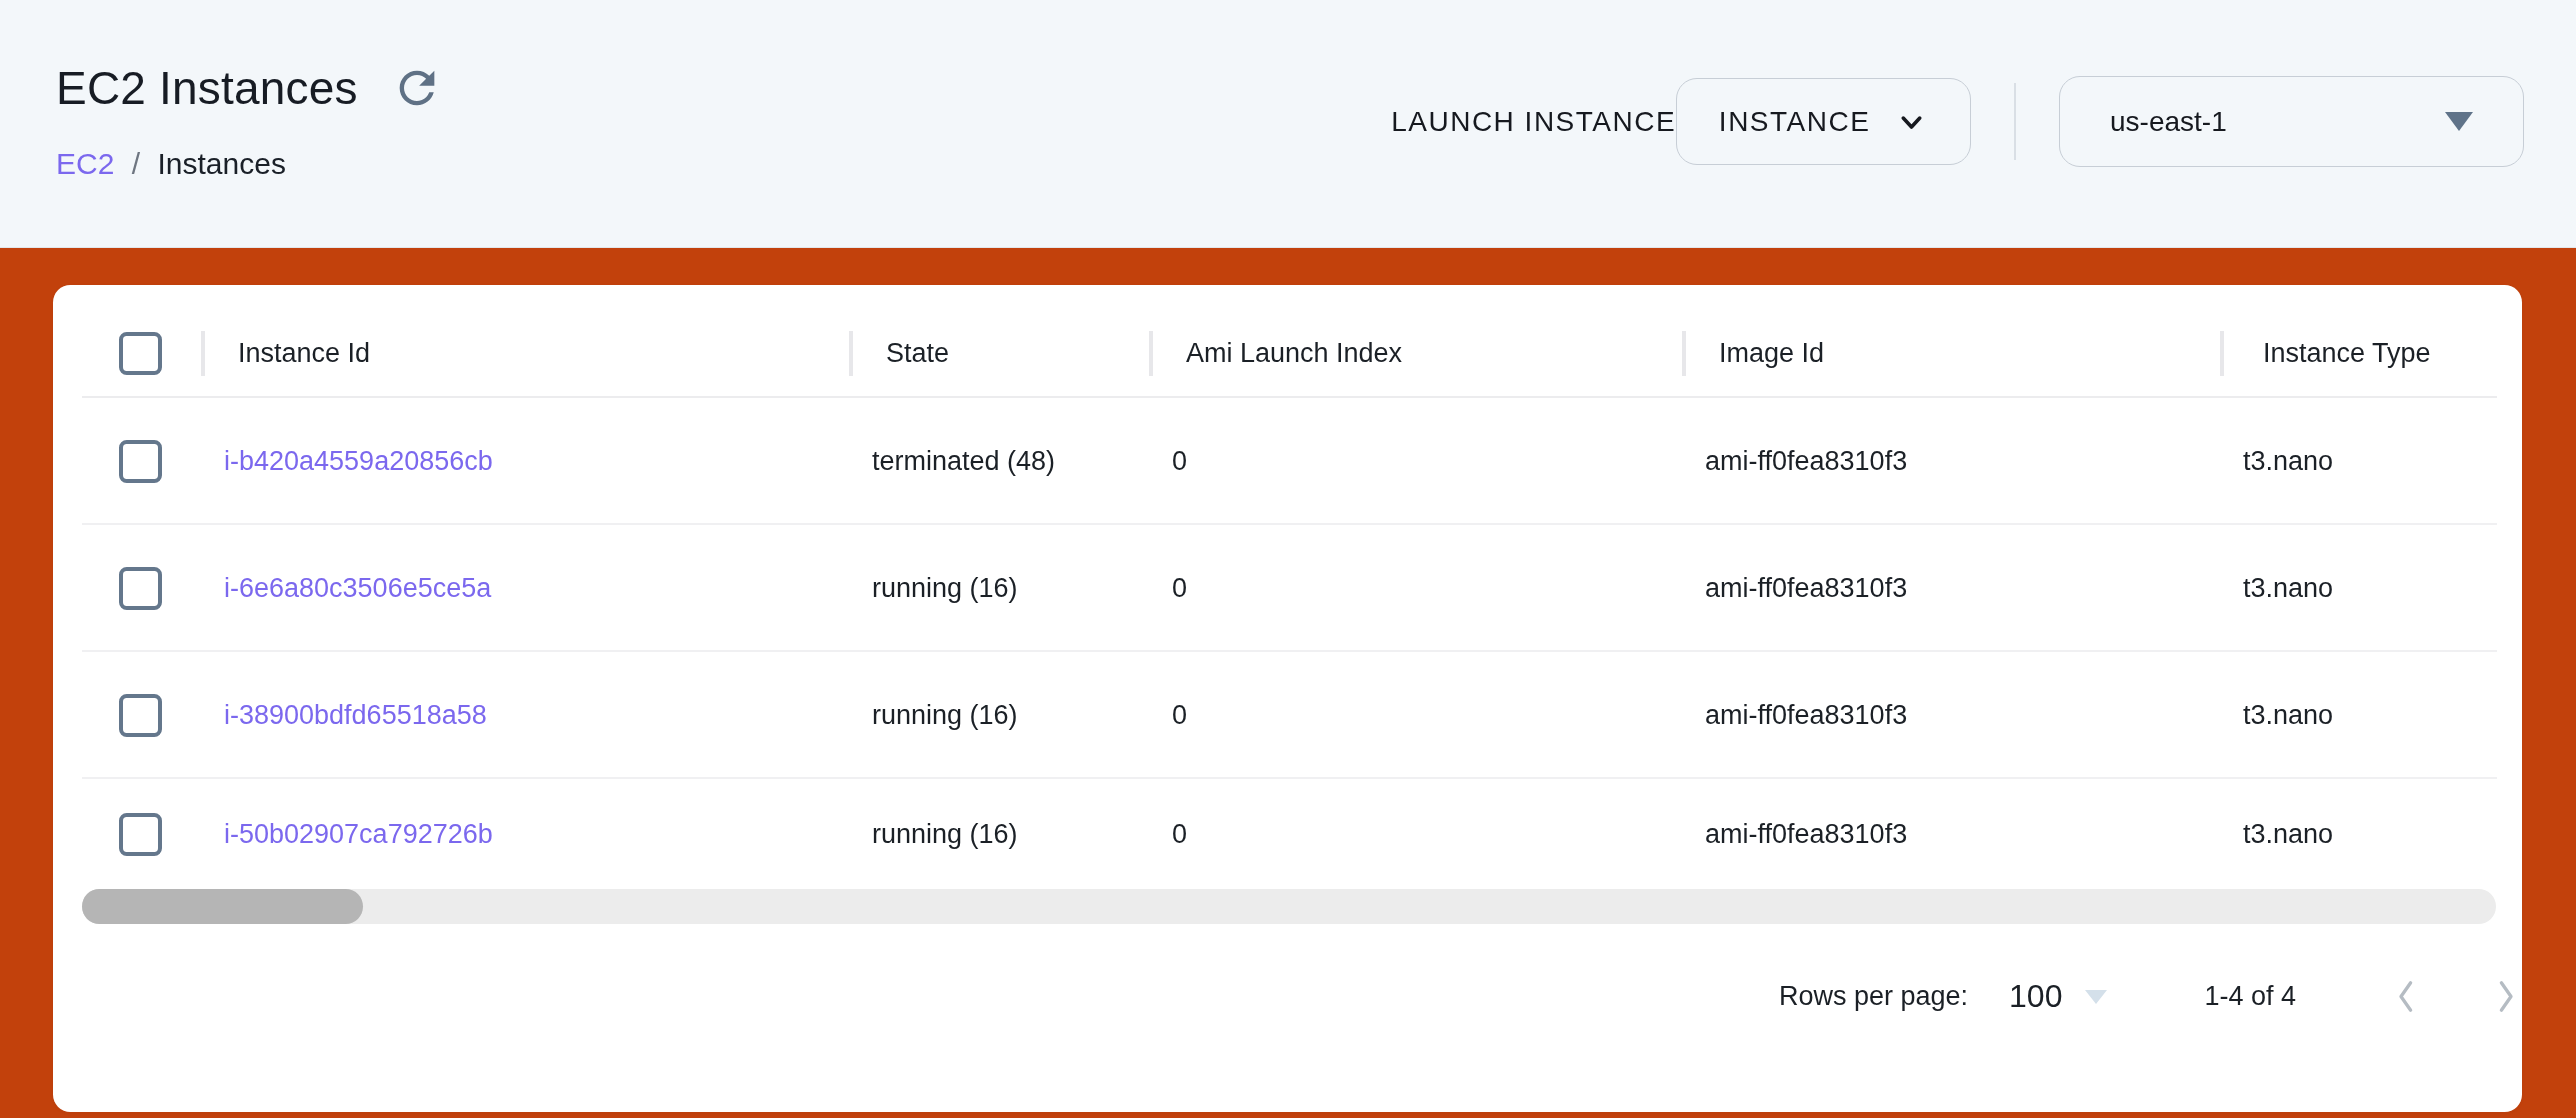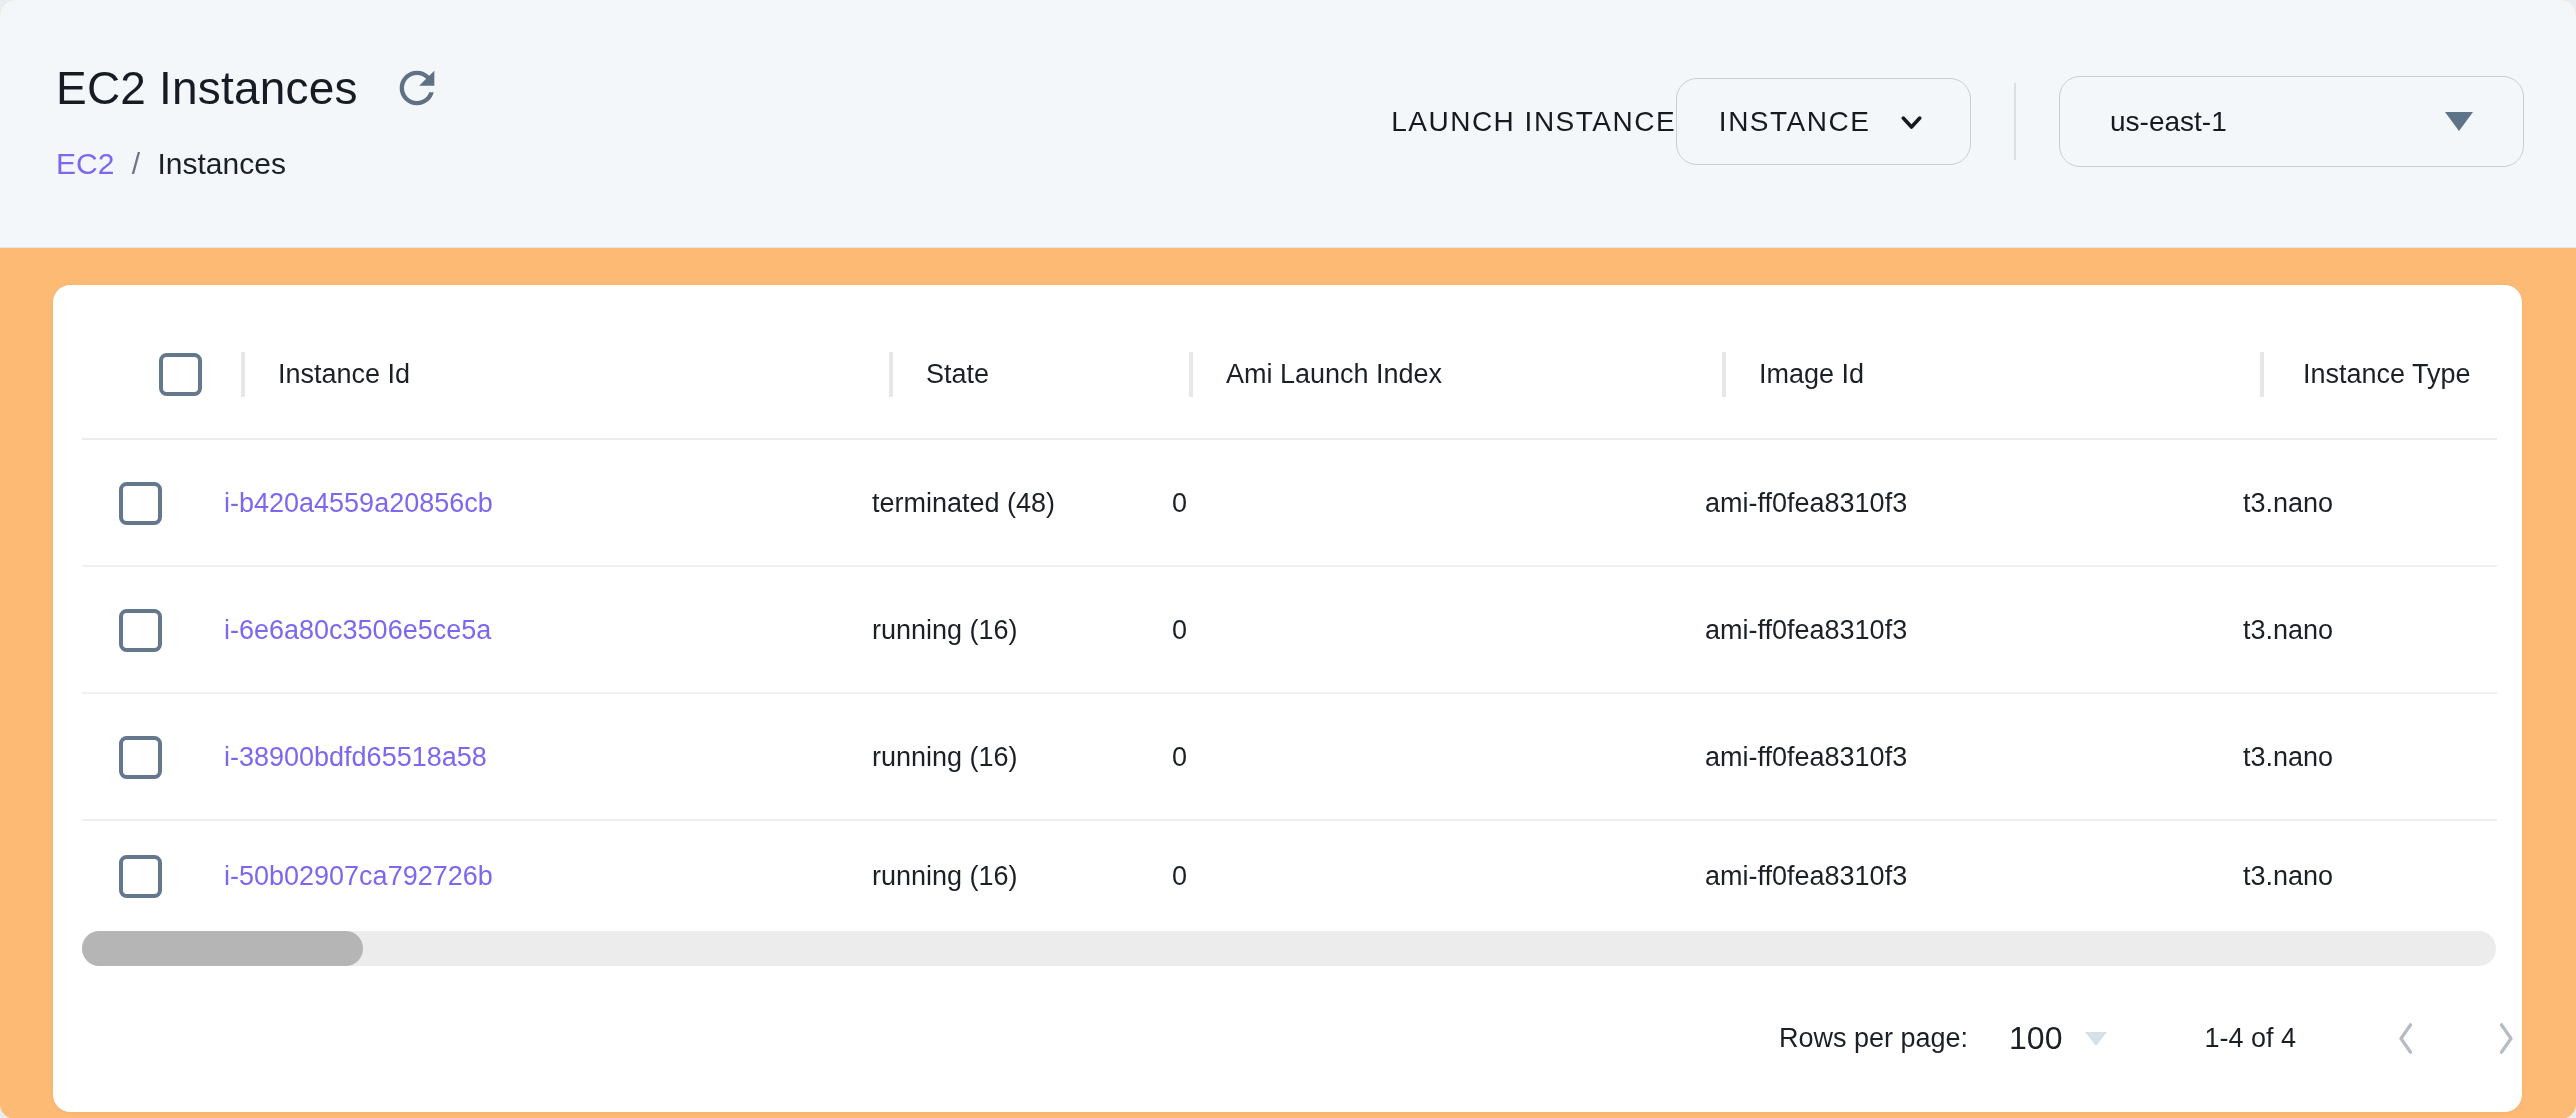--- a/index.html
+++ b/index.html
@@ -1,22 +1,21 @@
 <!DOCTYPE html>
 <html><head>
 <meta charset="utf-8">
 <style>
   * { margin:0; padding:0; box-sizing:border-box; }
   html,body { background:#e9eef3; }
   .screen {
     position:relative; width:2576px; height:1119px;
-    background:#fdba74; overflow:hidden;
+    background:#c2410c; overflow:hidden;
     font-family:"Liberation Sans", sans-serif;
     color:#1a2028;
-    border-radius:15px;
   }
 
   
   .header { position:absolute; top:0; left:0; width:2576px; height:248px;
             border-bottom:1.9px solid #e2e7eb; background:#f3f7fa; }
   .title-row { position:absolute; left:56px; top:60px; display:flex; align-items:center; gap:31px; }
   .page-title { font-size:46px; font-weight:500; color:#171c24; letter-spacing:0.2px; }
   .refresh-btn { width:56px; height:56px; display:flex; align-items:center; justify-content:center;
                  background:none; border:none; cursor:pointer; }
   .breadcrumb { position:absolute; left:56px; top:147px; display:flex; align-items:center;
@@ -38,21 +37,21 @@
                    background:transparent; display:flex; align-items:center;
                    justify-content:space-between; padding:0 50px; font-size:28px; color:#16191f;
                    cursor:pointer; }
   .tri-down { width:0; height:0; border-left:14.5px solid transparent; border-right:14.5px solid transparent;
               border-top:19.4px solid #5f7389; }
 
   
   .card { position:absolute; left:53px; top:285px; width:2469px; height:827px;
           background:#ffffff; border-radius:17.4px;
           box-shadow:0 1px 3.9px rgba(23,33,48,0.05); }
-  .thead { display:flex; height:155px; padding-top:23px; position:relative;padding-left:40px; }
+  .thead { display:flex; height:113px; padding-top:23px; position:relative; }
   .hsep { position:absolute; bottom:0; left:29px; right:25px; height:1.9px; background:#ececee; }
   .col-check { width:148px; display:flex; align-items:center; padding-left:66px; flex:none; }
   .col-id    { width:648px; flex:none; display:flex; align-items:center; }
   .col-state { width:300px; flex:none; display:flex; align-items:center; }
   .col-ami   { width:533px; flex:none; display:flex; align-items:center; }
   .col-image { width:538px; flex:none; display:flex; align-items:center; }
   .col-type  { flex:1; display:flex; align-items:center; overflow:hidden;gap:6px; }
   .vbar { width:3.9px; height:45px; background:#e7e7ea; flex:none; }
   .hlabel { margin-left:33px; font-size:27px; color:#1b2026; white-space:nowrap; }
   .trow { display:flex; align-items:center; height:127px; position:relative; }

